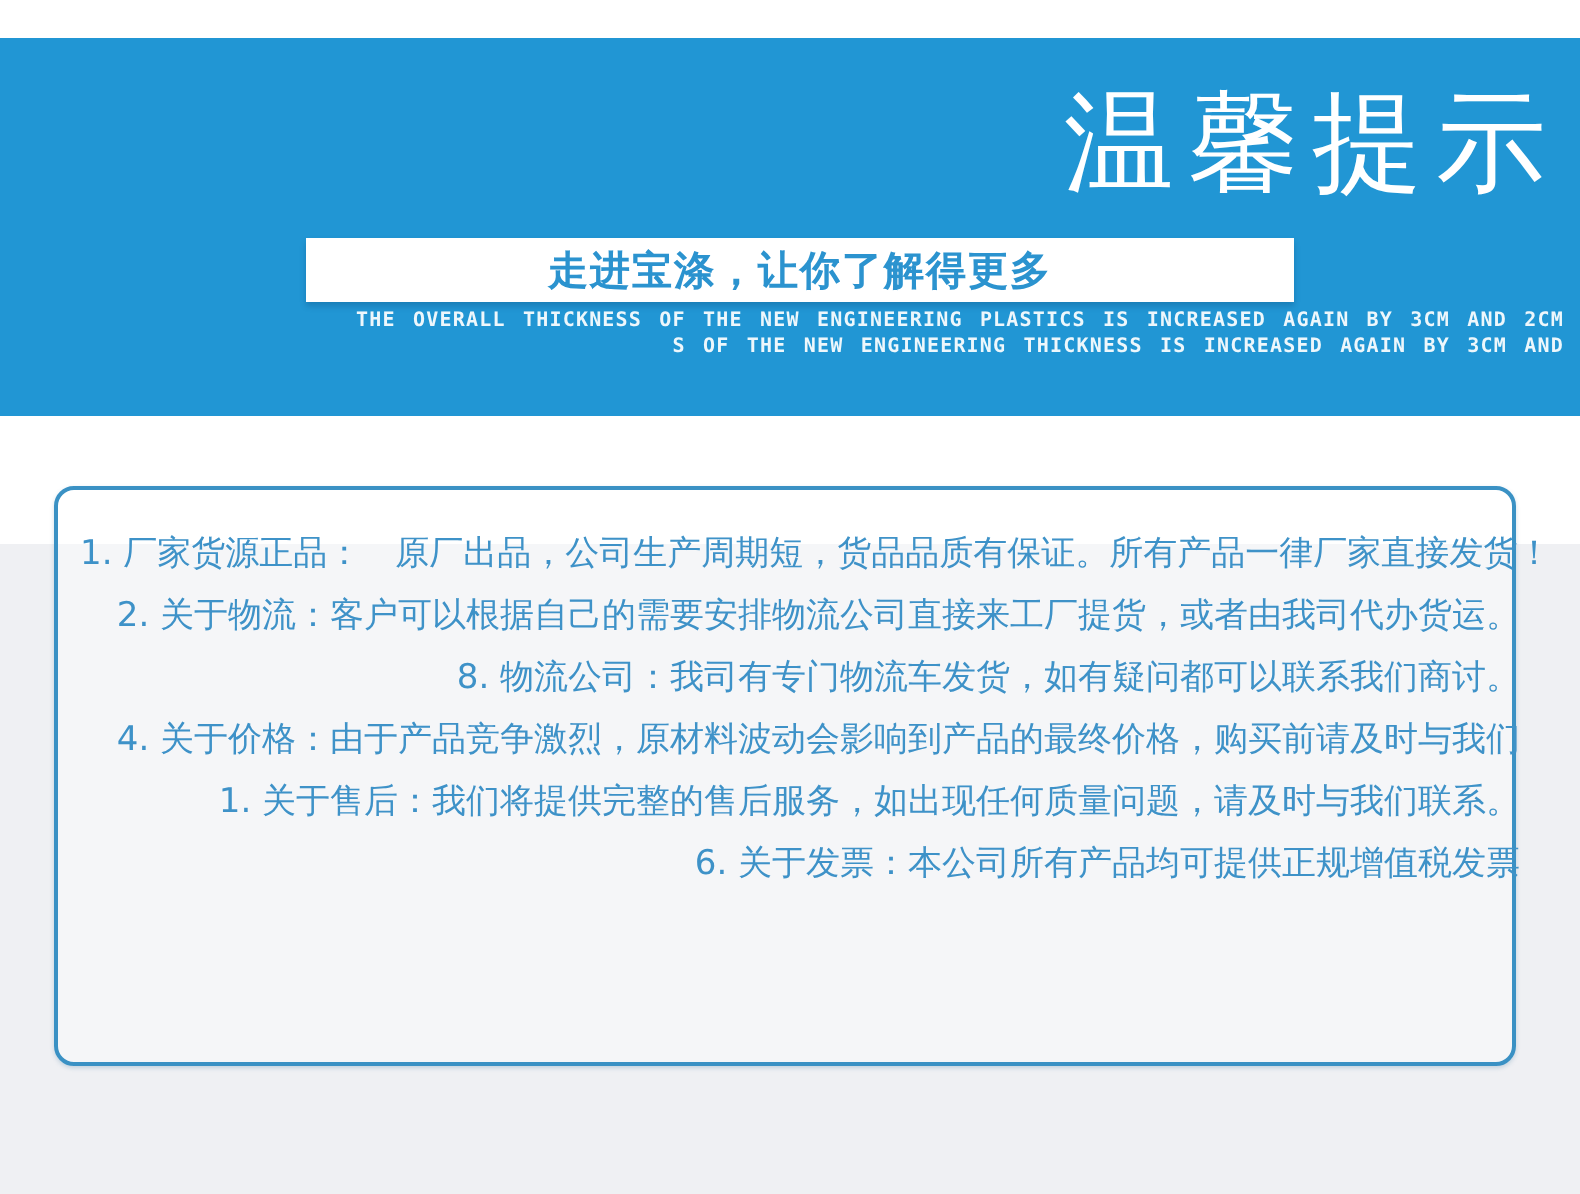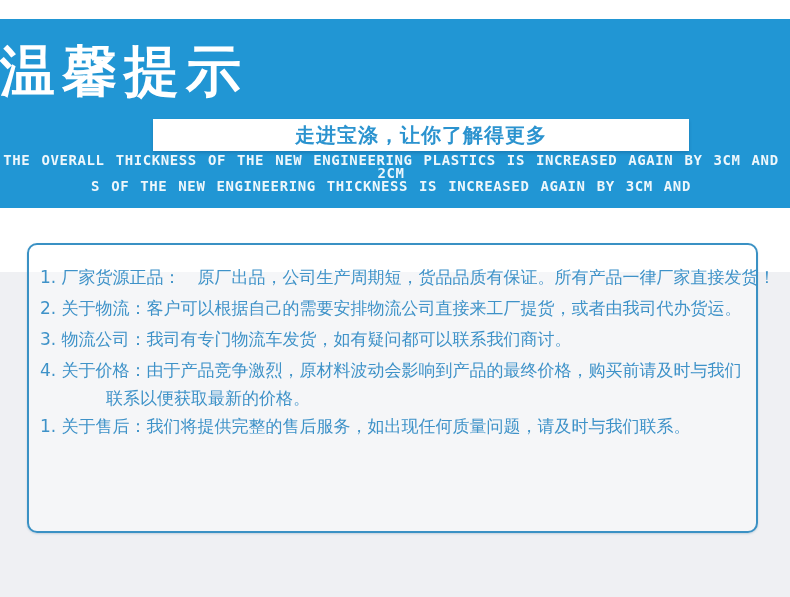--- a/index.html
+++ b/index.html
@@ -14,65 +14,66 @@
 
   
   .band-top      { position: absolute; left: 0; top: 0;   width: 790px; height: 19px;  background: #ffffff; }
   .band-banner   { position: absolute; left: 0; top: 19px; width: 790px; height: 189px; background: #2196d4; }
   .band-white    { position: absolute; left: 0; top: 208px; width: 790px; height: 64px; background: #ffffff; }
   .band-gray     { position: absolute; left: 0; top: 272px; width: 790px; height: 325px; background: #eff0f3; }
 
   
   .banner-title {
     position: absolute; left: 0; top: 40px; width: 780px;
-    text-align: left;
+    text-align: right;
     color: #ffffff;
     font-size: 55px; line-height: 62px;
-    font-weight: bold;
+    font-weight: normal;
     letter-spacing: 7px;
   }
   .subtitle-box {
     position: absolute; left: 153px; top: 119px;
-    width: 536px; height: 32px;
+    width: 494px; height: 32px;
     background: #ffffff;
     box-shadow: 0 2px 3px rgba(0,40,80,0.22);
     text-align: center;
   }
   .subtitle-box span {
     display: inline-block;
     color: #2b93cf;
     font-size: 20px; line-height: 32px;
     font-weight: bold;
     letter-spacing: 1px;
   }
   .tagline {
     position: absolute; left: 0; top: 154px; width: 782px;
-    text-align: center;
+    text-align: right;
     color: rgba(255,255,255,0.92);
     font-family: "DejaVu Sans Mono", "Liberation Mono", monospace;
-    font-size: 14px; line-height: 13px;
+    font-size: 10px; line-height: 13px;
     font-weight: bold;
     letter-spacing: 0.6px;
     word-spacing: 2px;
   }
 
   
   .notice-box {
     position: absolute; left: 27px; top: 243px;
     width: 731px; height: 290px;
     border: 2px solid #3a91c4;
     border-radius: 10px;
     background: rgba(255,255,255,0.40);
     box-shadow: 0 1px 2px rgba(60,120,160,0.25);
   }
   .notice-list {
     position: absolute; left: 40px; top: 262px;
     width: 720px;
     color: #3e92c8;
     font-size: 17px;
+    text-align: right;
   }
   .notice-list .line {
     line-height: 31px;
     white-space: nowrap;
   }
   .notice-list .line.cont {
     line-height: 25px;
     padding-left: 66px;
   }
 </style>
@@ -93,17 +94,17 @@
 <div class="tagline">
   <div>THE OVERALL THICKNESS OF THE NEW ENGINEERING PLASTICS IS INCREASED AGAIN BY 3CM AND 2CM</div>
   <div>S OF THE NEW ENGINEERING THICKNESS IS INCREASED AGAIN BY 3CM AND</div>
 </div>
 
 <div class="notice-box"></div>
 
 <div class="notice-list">
   <div class="line">1. 厂家货源正品：　原厂出品，公司生产周期短，货品品质有保证。所有产品一律厂家直接发货！</div>
   <div class="line">2. 关于物流：客户可以根据自己的需要安排物流公司直接来工厂提货，或者由我司代办货运。</div>
-  <div class="line">3. 物流公司：我司有专门物流车发货，如有疑问都可以联系我们商讨。</div>
+  <div class="line">8. 物流公司：我司有专门物流车发货，如有疑问都可以联系我们商讨。</div>
   <div class="line">4. 关于价格：由于产品竞争激烈，原材料波动会影响到产品的最终价格，购买前请及时与我们</div>
-  <div class="line cont">联系以便获取最新的价格。</div>
   <div class="line">1. 关于售后：我们将提供完整的售后服务，如出现任何质量问题，请及时与我们联系。</div>
+  <div class="line">6. 关于发票：本公司所有产品均可提供正规增值税发票</div>
 </div>
 
 </body></html>

